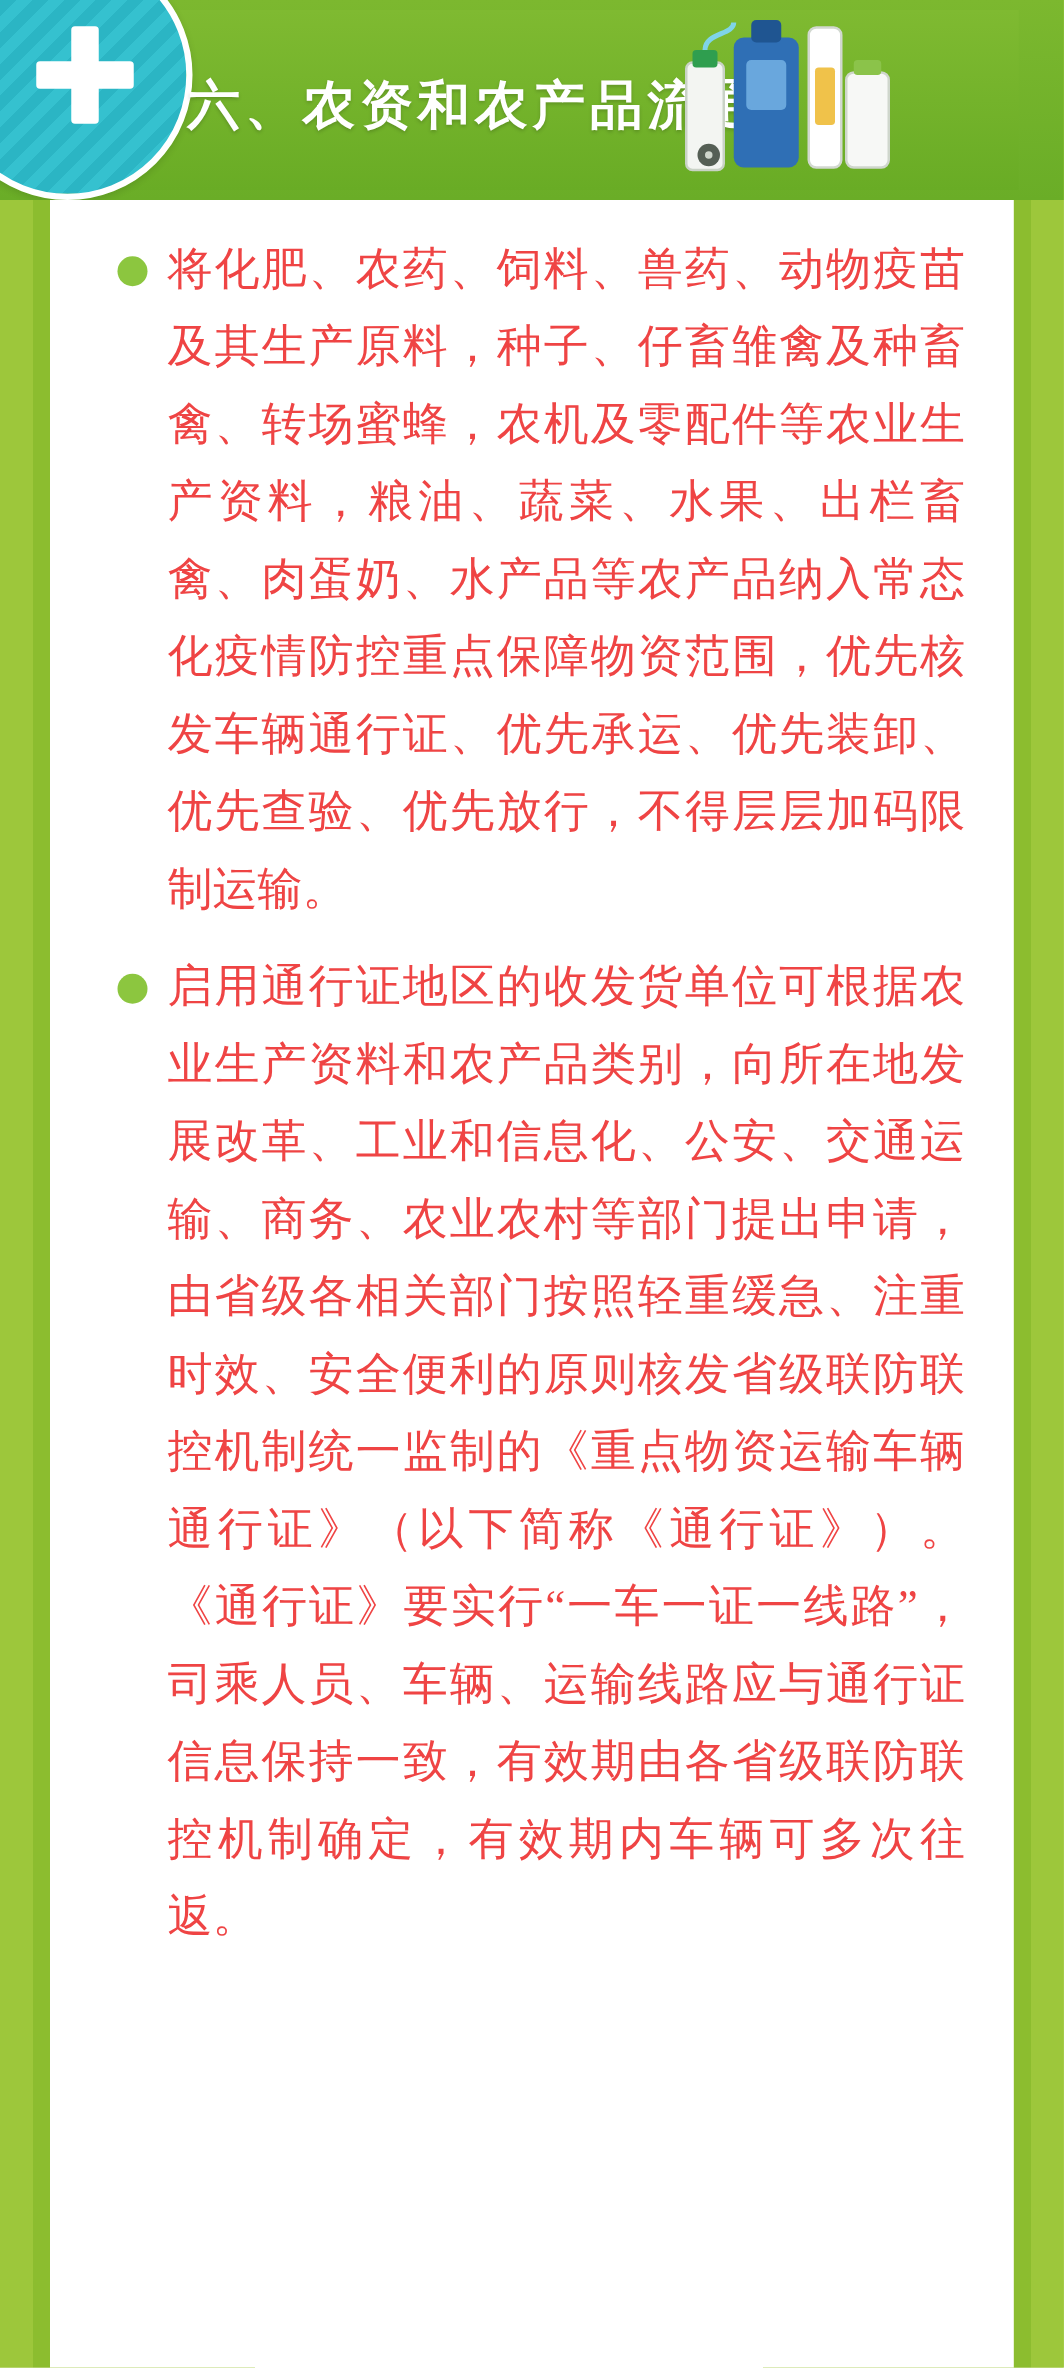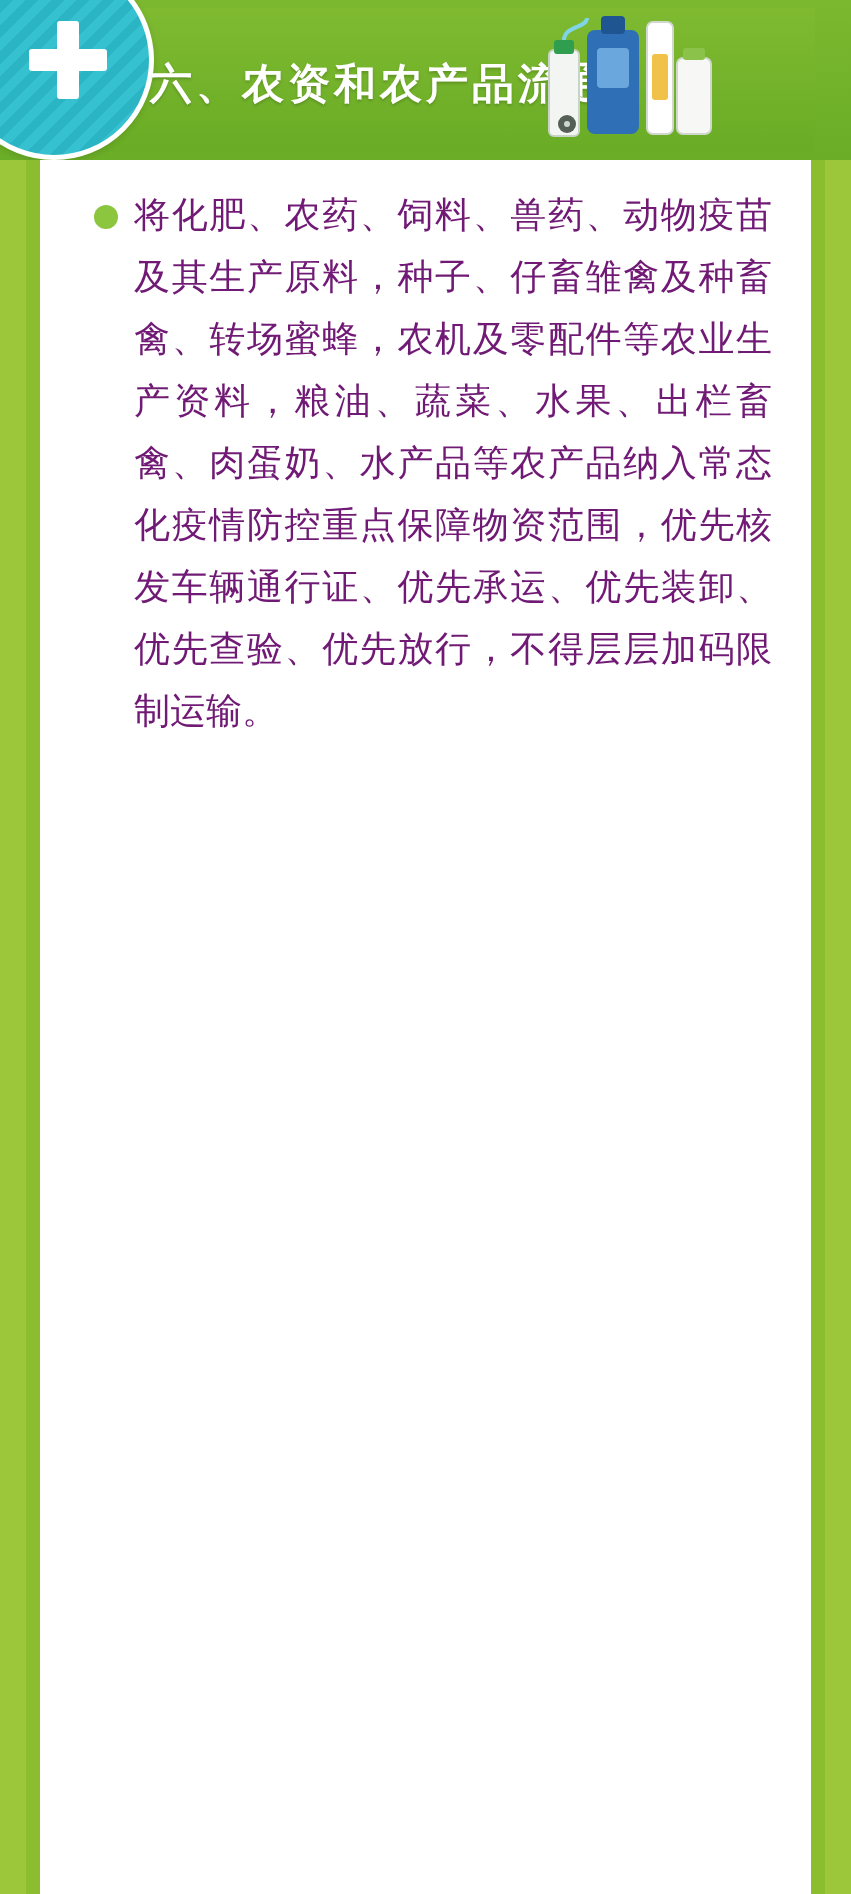--- a/index.html
+++ b/index.html
@@ -124,21 +124,21 @@
     left: 2px;
     top: 21px;
     width: 24px;
     height: 24px;
     border-radius: 50%;
     background: #8cc63f;
   }
   .para {
     font-size: 36px;
     line-height: 62px;
-    color: #701a75;
+    color: #ef4444;
     text-align: justify;
     text-justify: inter-ideograph;
     letter-spacing: 0px;
     font-family: "Liberation Serif", "DejaVu Serif", serif;
   }
 </style>
 </head>
 <body>
 
 <div class="poster">
@@ -172,17 +172,21 @@
   </div>
 
   <div class="card">
     <div class="content">
 
       <div class="bullet-item">
         <span class="dot"></span>
         <div class="para">将化肥、农药、饲料、兽药、动物疫苗及其生产原料，种子、仔畜雏禽及种畜禽、转场蜜蜂，农机及零配件等农业生产资料，粮油、蔬菜、水果、出栏畜禽、肉蛋奶、水产品等农产品纳入常态化疫情防控重点保障物资范围，优先核发车辆通行证、优先承运、优先装卸、优先查验、优先放行，不得层层加码限制运输。</div>
       </div>
 
+      <div class="bullet-item">
+        <span class="dot"></span>
+        <div class="para">启用通行证地区的收发货单位可根据农业生产资料和农产品类别，向所在地发展改革、工业和信息化、公安、交通运输、商务、农业农村等部门提出申请，由省级各相关部门按照轻重缓急、注重时效、安全便利的原则核发省级联防联控机制统一监制的《重点物资运输车辆通行证》（以下简称《通行证》）。《通行证》要实行“一车一证一线路”，司乘人员、车辆、运输线路应与通行证信息保持一致，有效期由各省级联防联控机制确定，有效期内车辆可多次往返。</div>
+      </div>
 
     </div>
   </div>
 
 </div>
 
 </body></html>

